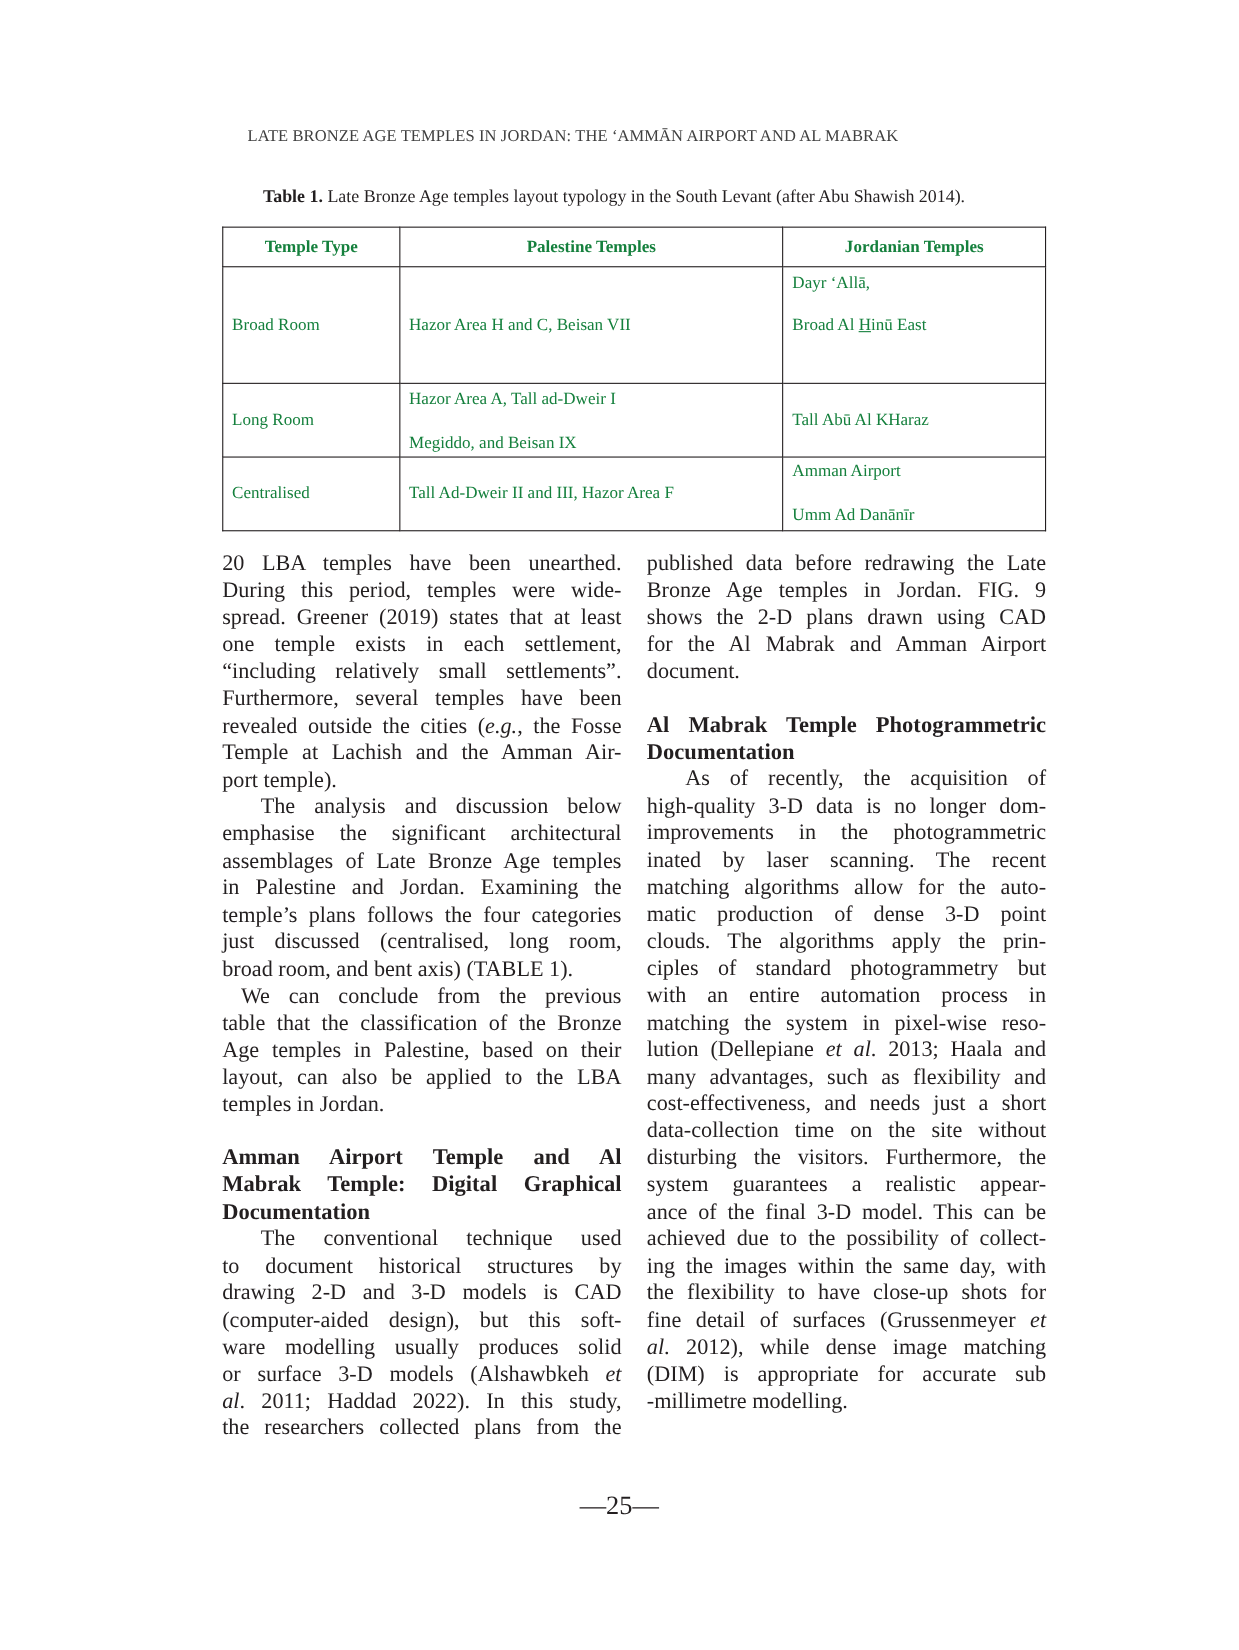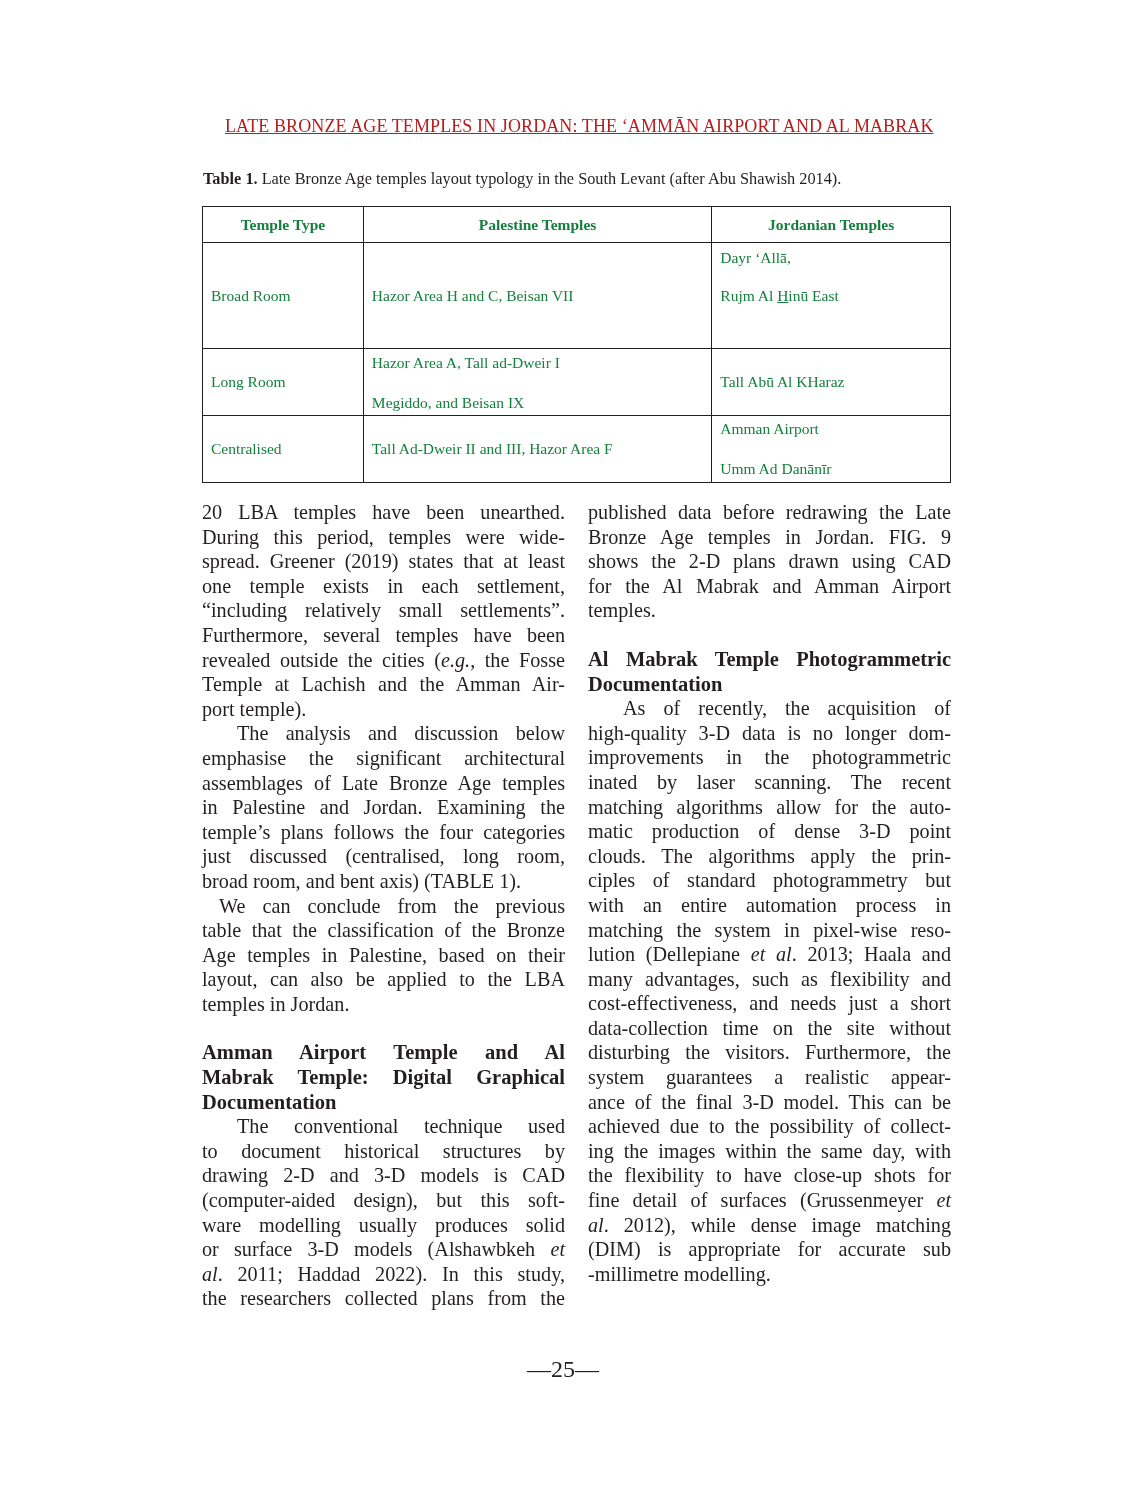--- a/index.html
+++ b/index.html
@@ -13,36 +13,35 @@
       position: relative;
       overflow: hidden;
       color: #231f20;
       font-family: "Liberation Serif", "DejaVu Serif", serif;
     }
     .running-head {
       position: absolute;
       left: 225px;
       top: 116px;
       width: 727px;
-      font-size: 18px;
+      font-size: 15px;
       letter-spacing: 0.1px;
       white-space: nowrap;
-      color: #b91c1c;
-      text-decoration: underline;
+      color: #404040;
     }
     .table-caption {
       position: absolute;
       left: 203px;
       top: 169px;
       width: 750px;
       font-size: 16.3px;
       white-space: nowrap;
       color: #231f20;
     }
-    .table-caption b { font-weight: bold; }
+    .table-caption b { font-weight: bold; margin-left: 36px; }
 
     table.typology {
       position: absolute;
       left: 202px;
       top: 206px;
       width: 749px;
       border-collapse: collapse;
       font-size: 15.5px;
       color: #15803d;
     }
@@ -143,21 +142,21 @@
       <th>Jordanian Temples</th>
     </tr>
   </thead>
   <tbody>
     <tr class="row-broad">
       <td>Broad Room</td>
       <td>Hazor Area H and C, Beisan VII</td>
       <td style="vertical-align:top;">
         <div class="broad-jor">
           <span class="l1">Dayr ‘Allā,</span>
-          <span class="l2"><span>Rujm Al </span><span class="u">H</span><span>inū East</span></span>
+          <span class="l2"><span>Broad Al </span><span class="u">H</span><span>inū East</span></span>
         </div>
       </td>
     </tr>
     <tr class="row-long">
       <td>Long Room</td>
       <td style="vertical-align:top;">
         <div class="long-pal">
           <span class="l1">Hazor Area A, Tall ad-Dweir I</span>
           <span class="l2">Megiddo, and Beisan IX</span>
         </div>
@@ -222,21 +221,21 @@
     <div class="line">the researchers collected plans from the</div>
   </div>
 </div>
 
 <div class="col col-right">
   <div>
     <div class="line">published data before redrawing the Late</div>
     <div class="line">Bronze Age temples in Jordan. FIG. 9</div>
     <div class="line">shows the 2-D plans drawn using CAD</div>
     <div class="line">for the Al Mabrak and Amman Airport</div>
-    <div class="line last">temples.</div>
+    <div class="line last">document.</div>
   </div>
   <div class="gap-sm"></div>
   <div>
     <div class="heading">Al Mabrak Temple Photogrammetric</div>
     <div class="heading last">Documentation</div>
   </div>
   <div>
     <div class="line indent">As of recently, the acquisition of</div>
     <div class="line">high-quality 3-D data is no longer dom-</div>
     <div class="line">improvements in the photogrammetric</div>

